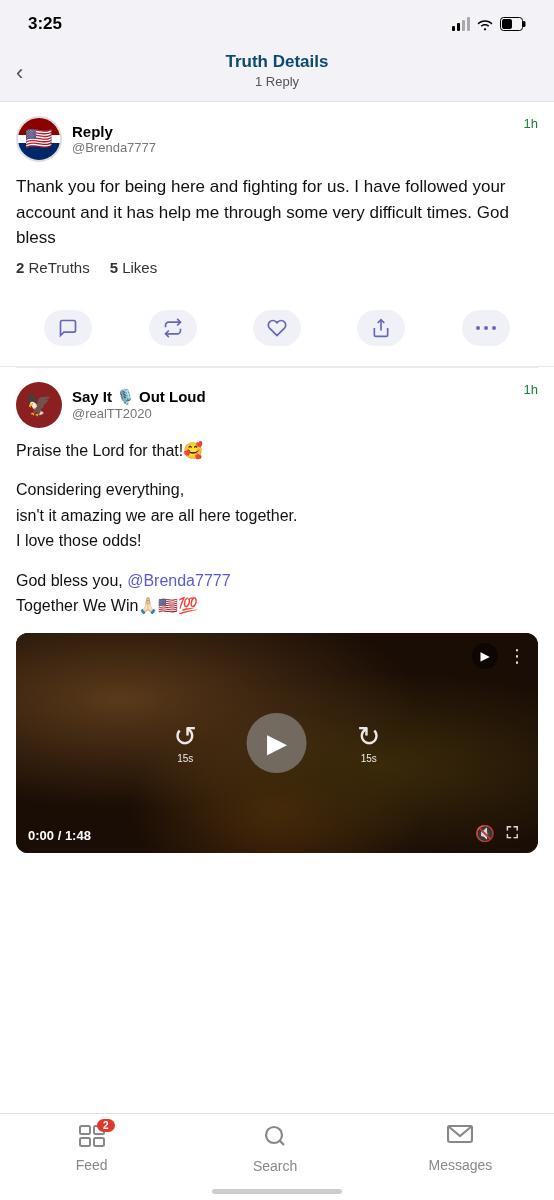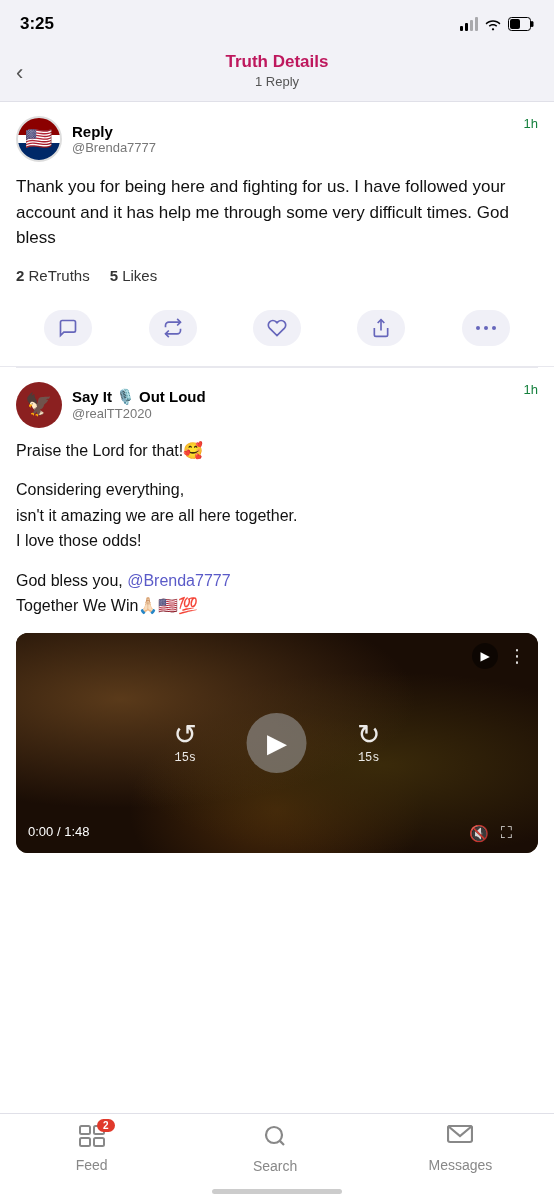--- a/index.html
+++ b/index.html
@@ -12,21 +12,21 @@
       overflow-x: hidden;
       position: relative;
     }
 
     
     .status-bar {
       background: #f2f2f7;
       display: flex;
       justify-content: space-between;
       align-items: center;
-      padding: 12px 20px 8px;
+      padding: 12px 28px 8px;
       height: 44px;
     }
     .status-time {
       font-size: 17px;
       font-weight: 600;
       color: #000;
     }
     .status-icons {
       display: flex;
       align-items: center;
@@ -59,21 +59,21 @@
       left: 16px;
       top: 50%;
       transform: translateY(-50%);
       font-size: 22px;
       color: #555;
       cursor: pointer;
     }
     .header-title {
       font-size: 17px;
       font-weight: 700;
-      color: #be185d;
+      color: #0c4a6e;
     }
     .header-subtitle {
       font-size: 13px;
       color: #555;
       margin-top: 2px;
     }
 
     
     .post {
       padding: 14px 16px;
@@ -115,26 +115,26 @@
       color: #777;
     }
     .post-time {
       font-size: 13px;
       color: #15803d;
     }
     .post-text {
       font-size: 17px;
       color: #111;
       line-height: 1.5;
-      margin-bottom: 16px;
+      margin-bottom: 8px;
     }
     .post-stats {
       display: flex;
       gap: 20px;
-      margin-bottom: 20px;
+      margin-bottom: 28px;
     }
     .stat-item {
       font-size: 15px;
       color: #333;
     }
     .stat-item strong {
       font-weight: 700;
     }
     .post-actions {
       display: flex;
@@ -227,43 +227,43 @@
       align-items: center;
       color: #fff;
       font-size: 12px;
       opacity: 0.9;
     }
     .skip-arrow {
       font-size: 28px;
       line-height: 1;
     }
     .skip-label {
-      font-size: 12px;
+      font-size: 10px;
       margin-top: 2px;
-      font-family: Liberation Mono, monospace;
     }
     .center-play {
       width: 60px;
       height: 60px;
       background: rgba(150,150,150,0.6);
       border-radius: 50%;
       display: flex;
       align-items: center;
       justify-content: center;
       color: #fff;
       font-size: 26px;
     }
     .video-bottom {
       position: absolute;
       bottom: 10px;
       left: 12px;
-      right: 26px;
+      right: 20px;
       display: flex;
       justify-content: space-between;
-      align-items: flex-start;
+      align-items: flex-end;
+      font-weight: bold;
     }
     .video-time {
       color: #fff;
       font-size: 13px;
     }
     .video-bottom-icons {
       display: flex;
       gap: 12px;
       color: #fff;
       font-size: 18px;

